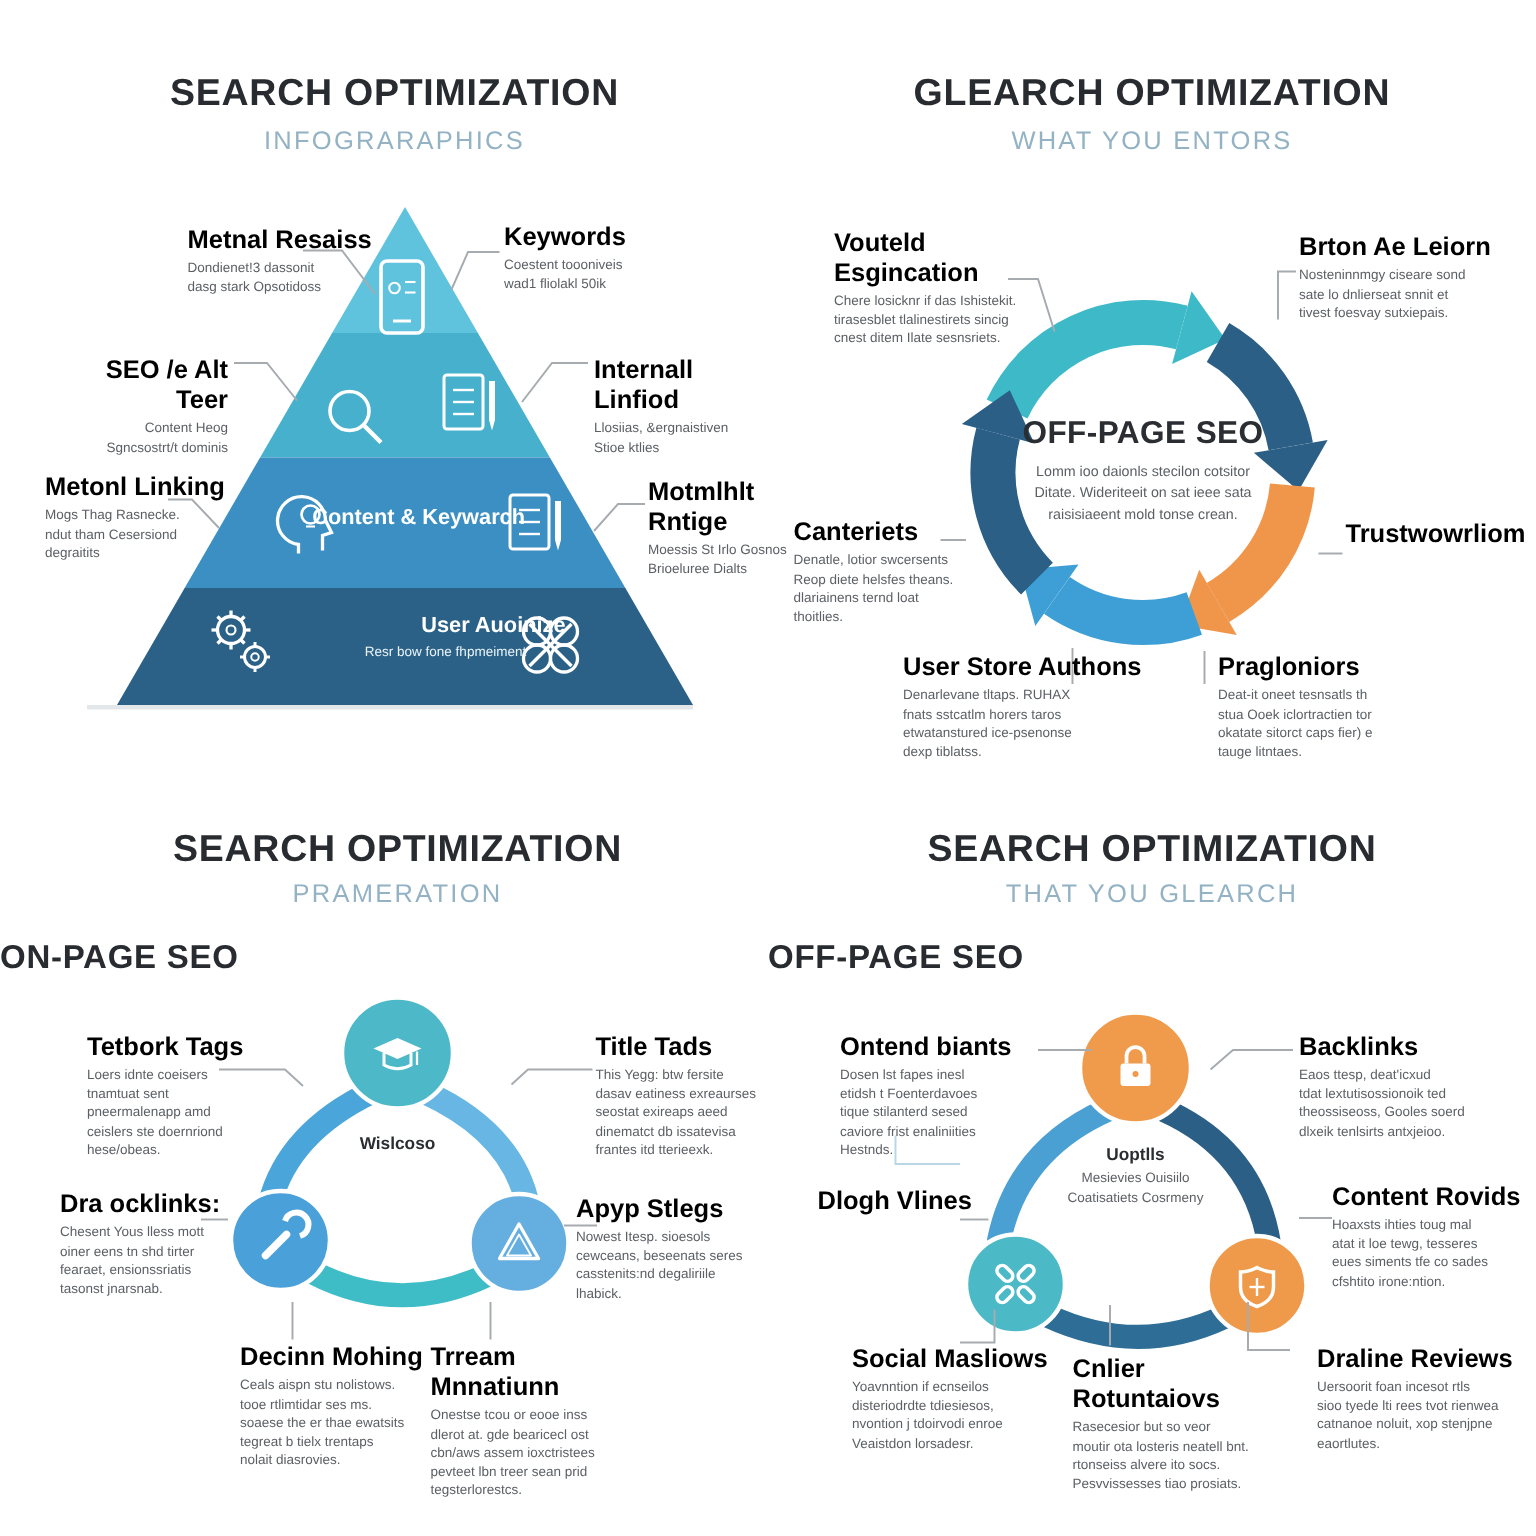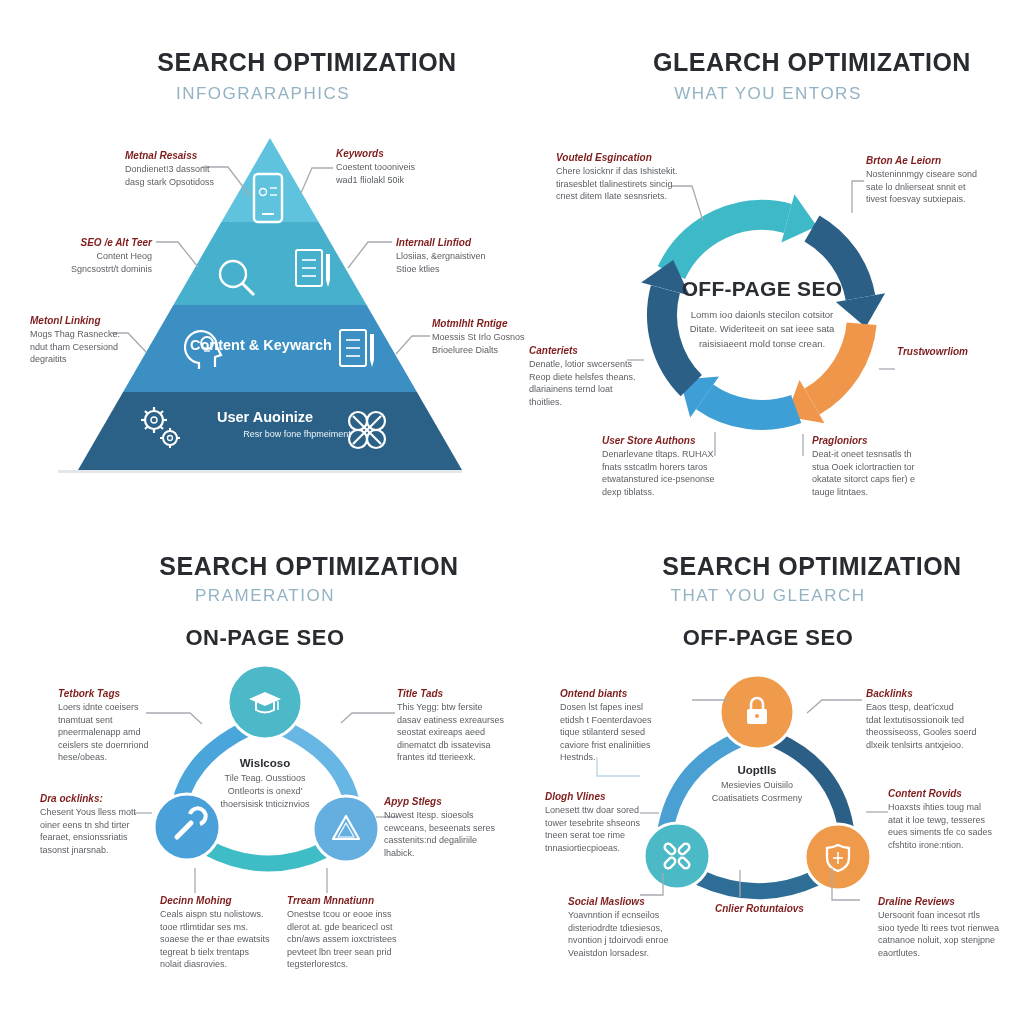--- a/index.html
+++ b/index.html
@@ -1,30 +1,30 @@
 <!DOCTYPE html>
 <html><head>
 <meta charset="utf-8">
 <style>
   html,body { margin:0; padding:0; }
   body {
     width:1024px; height:1024px; position:relative; background:#ffffff;
     font-family:"Liberation Sans", sans-serif; overflow:hidden;
   }
   .q-title { position:absolute; text-align:center; font-size:25px; font-weight:700;
-             color:#282b30; letter-spacing:0.5px;padding-left:44px; }
+             color:#282b30; letter-spacing:0.5px; }
   .q-sub   { position:absolute; text-align:center; font-size:17px; font-weight:400;
              color:#93b2c4; letter-spacing:1.5px; }
-  .q-header{ position:absolute; text-align:center; font-size:22px; font-weight:700;
+  .q-header{ position:absolute; font-size:22px; font-weight:700;
              color:#282b30; letter-spacing:0.5px; }
   .callout { position:absolute; z-index:3; }
-  .callout .ct { font-size:10px; font-weight:700; color:#7f1d1d; margin-bottom:2px;font-style:italic; }
+  .callout .ct { font-size:17px; font-weight:700; color:#000000; margin-bottom:2px; }
   .callout .cb { font-size:9px; color:#5c6065; line-height:1.4; white-space:pre-line; }
   .align-right { text-align:right; }
-  .pyr-label { position:absolute; z-index:3; text-align:left; color:#ffffff;
+  .pyr-label { position:absolute; z-index:3; text-align:right; color:#ffffff;
                font-weight:700; font-size:14.5px; }
   .pyr-sublabel { position:absolute; z-index:3; text-align:center; color:#eaf4f8;
                   font-size:9px; }
   .center-block { position:absolute; z-index:3; text-align:center; }
   .center-title { font-size:21px; font-weight:700; color:#2a2d32; letter-spacing:0.3px; }
   .center-body  { margin-top:7px; font-size:9.5px; color:#5c6065; line-height:1.5;
                   white-space:pre-line; }
   .center-title-sm { font-size:11.5px; font-weight:700; color:#2a2d32; }
   .center-body-sm  { margin-top:3px; font-size:9px; color:#5c6065; line-height:1.45;
                      white-space:pre-line; }
@@ -172,23 +172,20 @@
 
   <circle cx="226" cy="179" r="33" fill="#65aee0" stroke="#fff" stroke-width="3"></circle>
   <g>
     <path d="M 226 166 L 239 189 L 213 189 Z" fill="none" stroke="#fff" stroke-width="2.2" stroke-linejoin="round"></path>
     <path d="M 226 173 L 234 187 L 218 187 Z" fill="none" stroke="#fff" stroke-width="1.2" stroke-linejoin="round"></path>
   </g>
 </svg>
 
 <div class="center-block" style="left:192px;top:757px;width:146px">
   <div class="center-title-sm">Wislcoso</div>
-  <div class="center-body-sm">Tile Teag. Ousstioos
-Ontleorts is onexd'
-thoersisisk tnticiznvios</div>
 </div>
 
 <svg class="layer" style="left:600px;top:655px" width="320" height="245" viewBox="0 0 320 245">
   <path d="M 138 85 Q 78 112 66 172" stroke="#4aa0d2" stroke-width="16" fill="none" stroke-linecap="round"></path>
   <path d="M 176 85 Q 236 112 246 174" stroke="#2b5f86" stroke-width="16" fill="none" stroke-linecap="round"></path>
   <path d="M 98 222 Q 158 250 216 223" stroke="#2e6e96" stroke-width="16" fill="none" stroke-linecap="round"></path>
 
   <circle cx="157" cy="57" r="37" fill="#f09a4c" stroke="#fff" stroke-width="3"></circle>
   <g>
     <path d="M 151 54 L 151 49 A 6 6 0 0 1 163 49 L 163 54" fill="none" stroke="#fff" stroke-width="2.5"></path>
@@ -377,24 +374,20 @@
 <div class="callout" style="left:560px;top:688px;width:135px">
   <div class="ct">Ontend biants</div>
   <div class="cb">Dosen lst fapes inesl
 etidsh t Foenterdavoes
 tique stilanterd sesed
 caviore frist enaliniities
 Hestnds.</div>
 </div>
 <div class="callout" style="left:545px;top:791px;width:132px">
   <div class="ct">Dlogh Vlines</div>
-  <div class="cb">Lonesett ttw doar sored
-tower tesebrite shseons
-tneen serat toe rime
-tnnasiortiecpioeas.</div>
 </div>
 <div class="callout" style="left:866px;top:688px;width:140px">
   <div class="ct">Backlinks</div>
   <div class="cb">Eaos ttesp, deat'icxud
 tdat lextutisossionoik ted
 theossiseoss, Gooles soerd
 dlxeik tenlsirts antxjeioo.</div>
 </div>
 <div class="callout" style="left:888px;top:788px;width:130px">
   <div class="ct">Content Rovids</div>
@@ -405,20 +398,24 @@
 </div>
 <div class="callout" style="left:568px;top:896px;width:135px">
   <div class="ct">Social Masliows</div>
   <div class="cb">Yoavnntion if ecnseilos
 disteriodrdte tdiesiesos,
 nvontion j tdoirvodi enroe
 Veaistdon lorsadesr.</div>
 </div>
 <div class="callout" style="left:715px;top:903px;width:150px">
   <div class="ct">Cnlier Rotuntaiovs</div>
+  <div class="cb">Rasecesior but so veor
+moutir ota losteris neatell bnt.
+rtonseiss alvere ito socs.
+Pesvvissesses tiao prosiats.</div>
 </div>
 <div class="callout" style="left:878px;top:896px;width:140px">
   <div class="ct">Draline Reviews</div>
   <div class="cb">Uersoorit foan incesot rtls
 sioo tyede lti rees tvot rienwea
 catnanoe noluit, xop stenjpne
 eaortlutes.</div>
 </div>
 
 </body></html>

